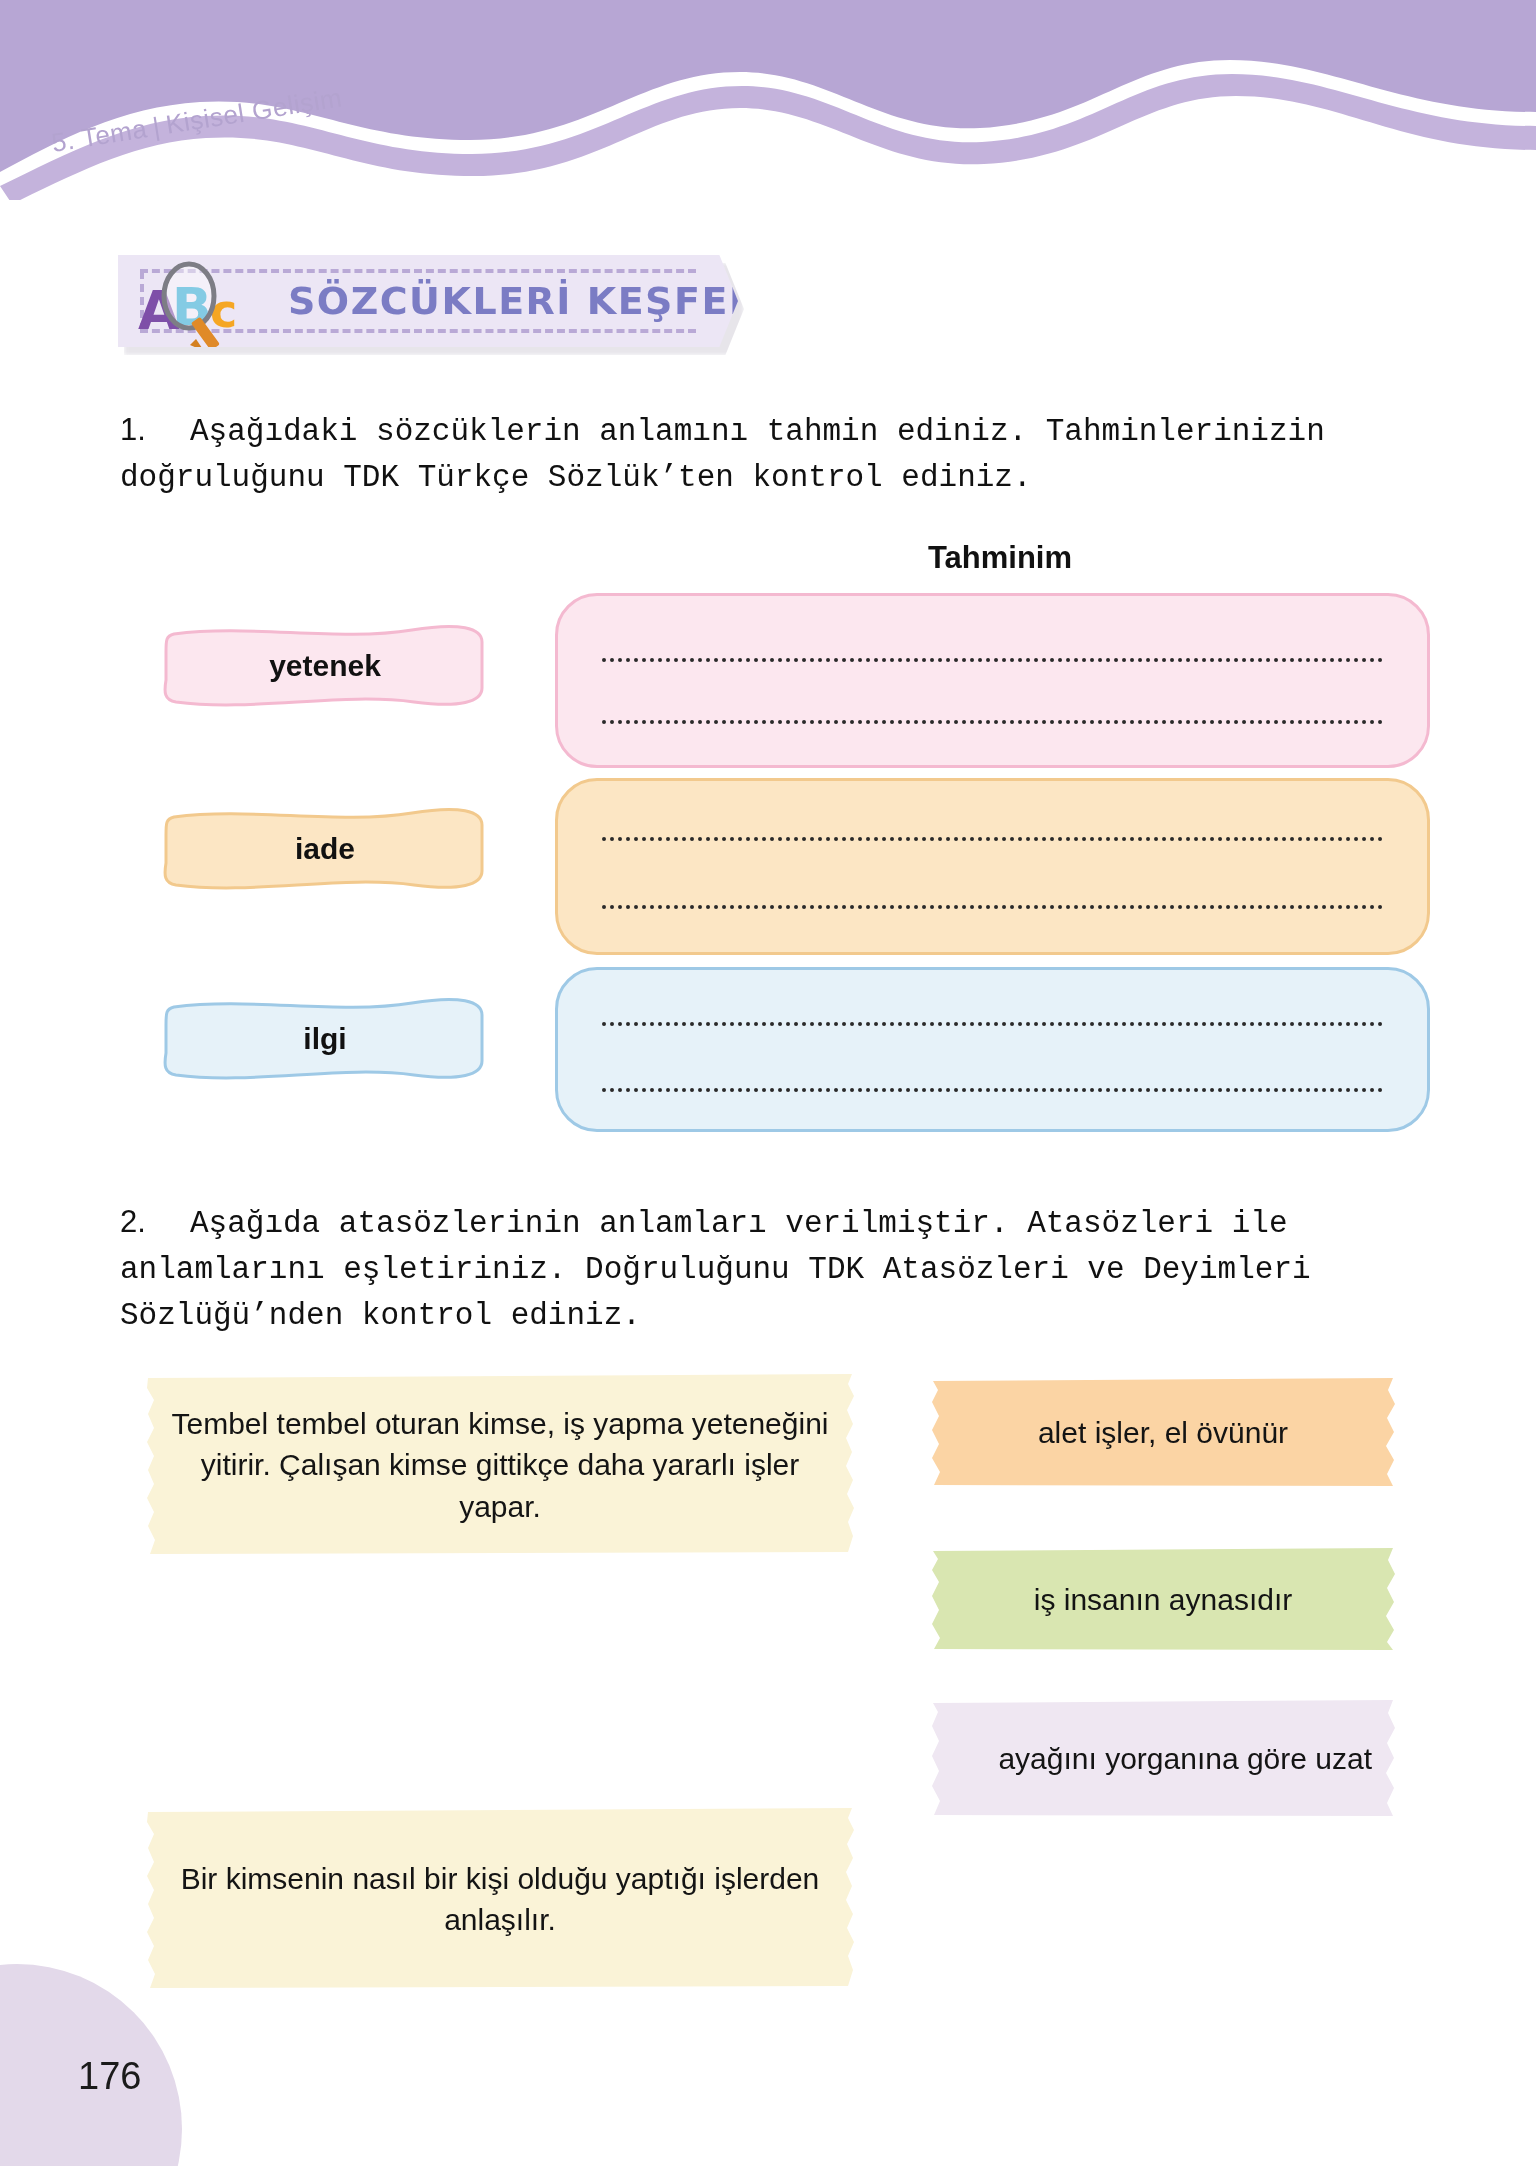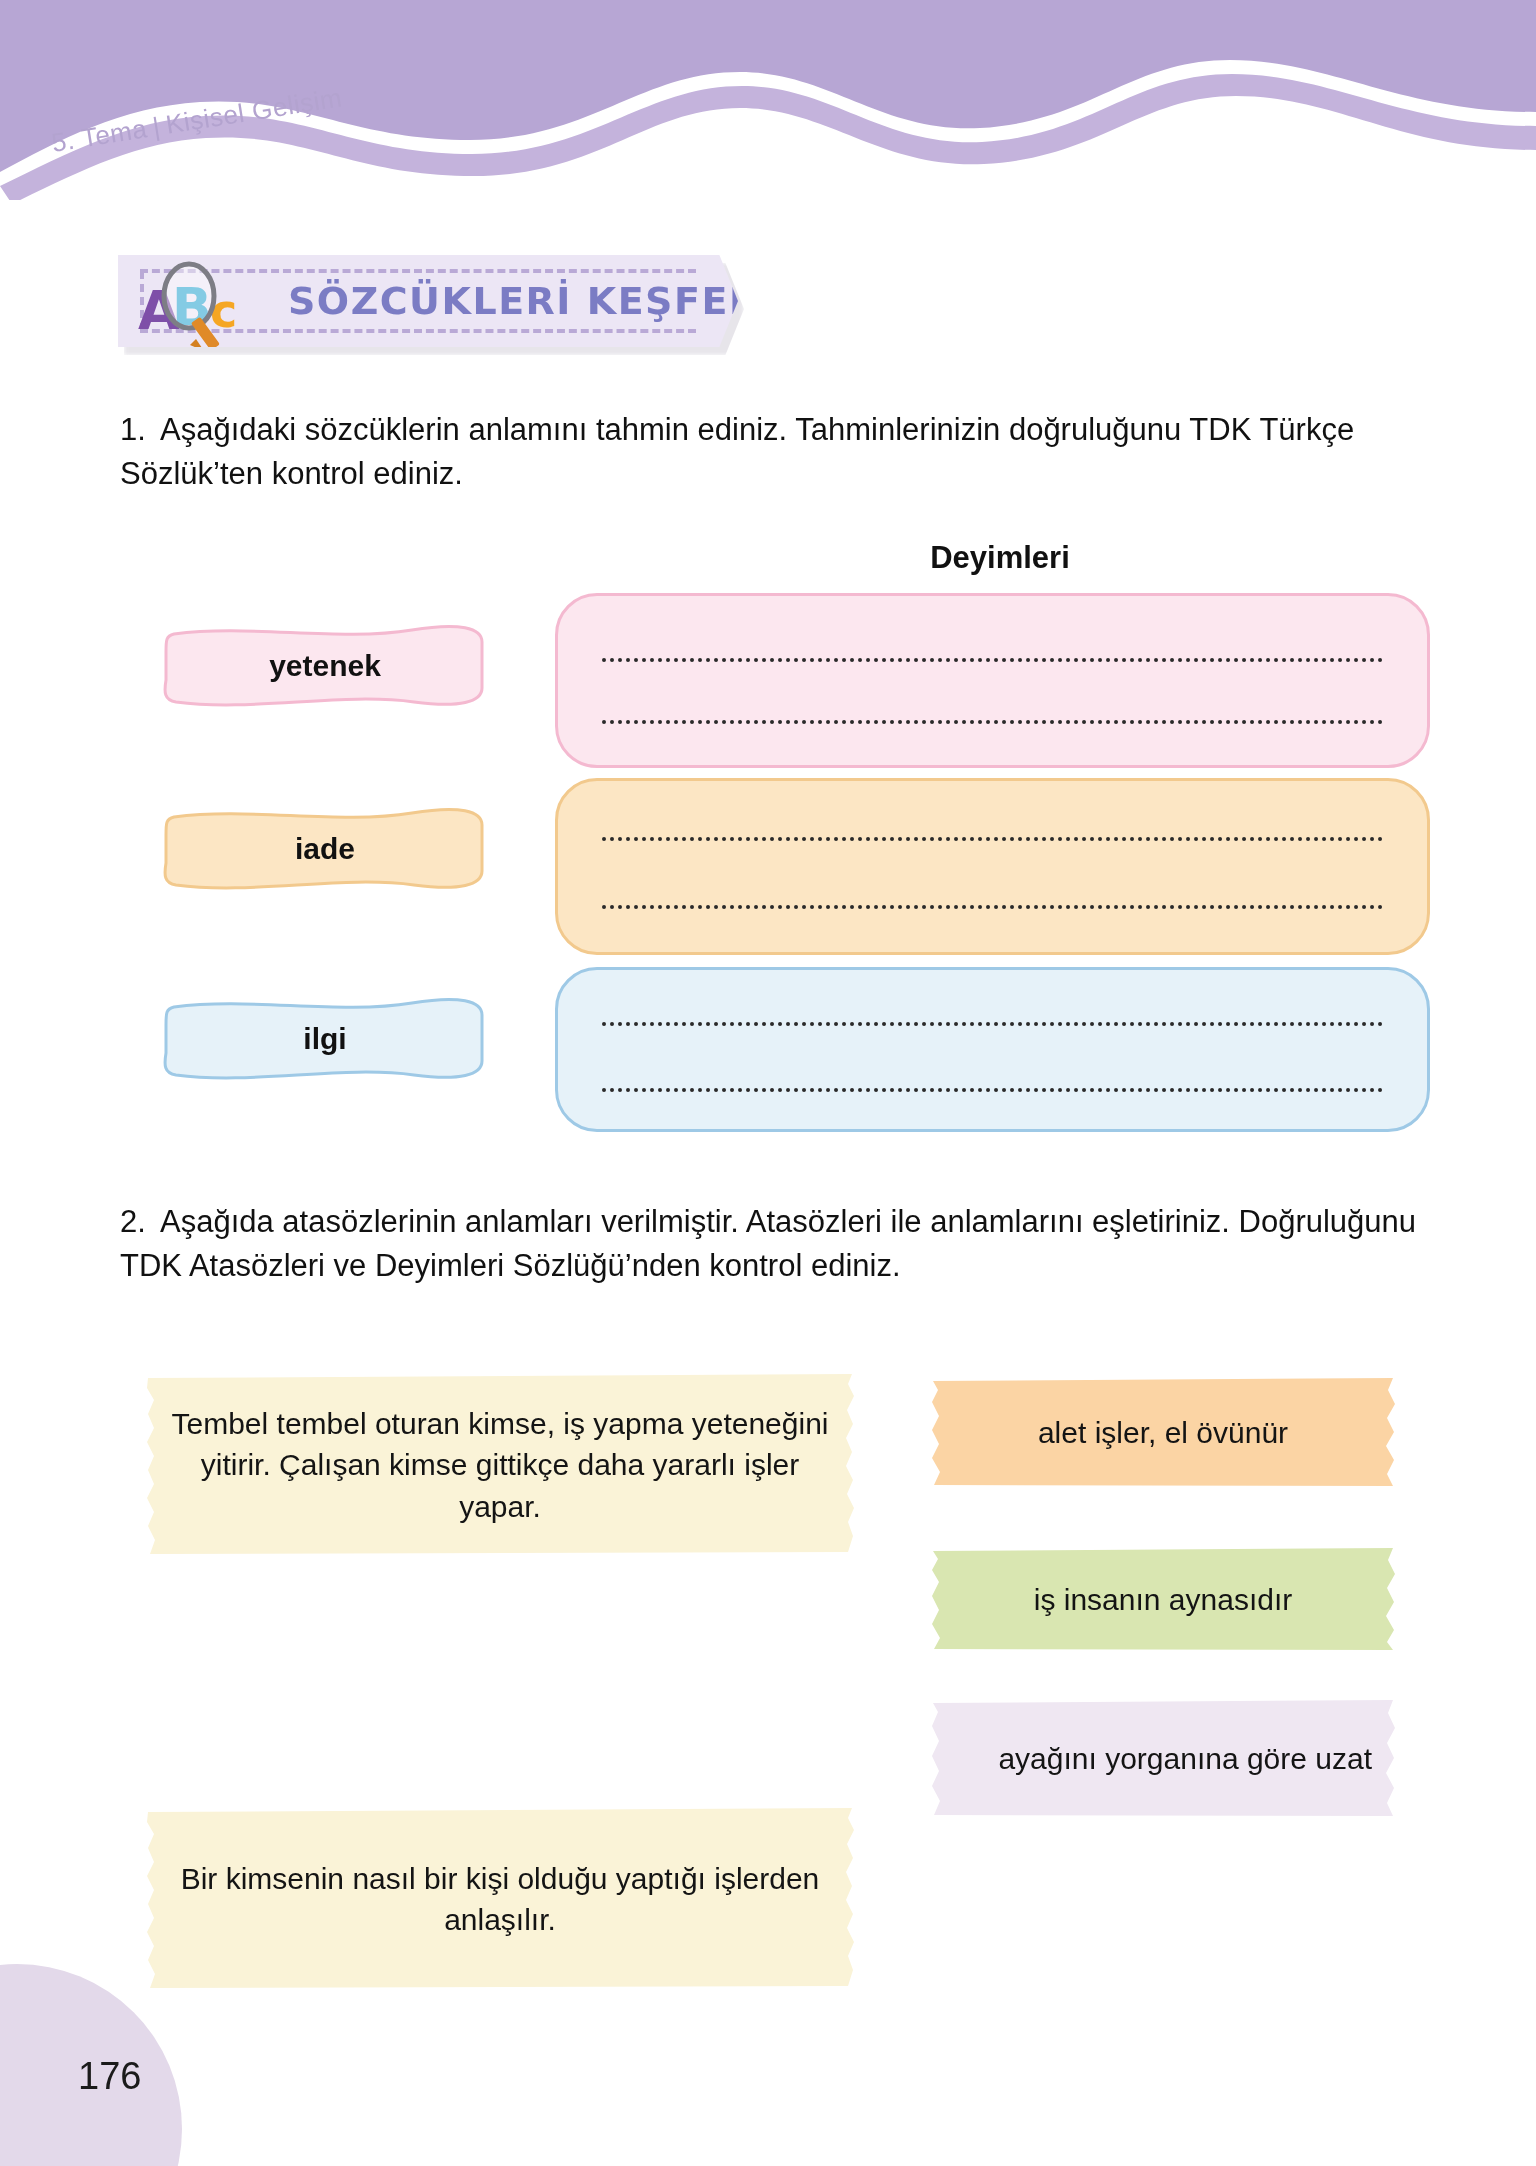--- a/index.html
+++ b/index.html
@@ -109,21 +109,21 @@
     line-height: 1.42;
     color: #111111;
     font-family: "Liberation Sans", sans-serif;
   }
   .q-num {
     position: absolute;
     left: 0; top: 0;
     width: 46px;
     text-align: left;
   }
-  .q-body { margin-left: 40px; }
+  .q-body { margin-left: 70px; font-family: Liberation Mono, monospace; }
 
   #q1 { left: 120px; top: 408px; width: 1305px; }
   #q2 { left: 120px; top: 1200px; width: 1305px; }
 
   
   .tahminim {
     position: absolute;
     left: 560px;
     top: 540px;
     width: 880px;
@@ -280,21 +280,21 @@
 
       <div class="banner-title">SÖZCÜKLERİ KEŞFEDİYORUZ</div>
     </div>
   </div>
 
   <div class="question" id="q1">
     <span class="q-num">1.</span>
     <span class="q-body">Aşağıdaki sözcüklerin anlamını tahmin ediniz. Tahminlerinizin doğruluğunu TDK Türkçe Sözlük’ten kontrol ediniz.</span>
   </div>
 
-  <div class="tahminim">Deyimleri</div>
+  <div class="tahminim">Tahminim</div>
 
   <div class="vocab-word" id="row1-word">
     <svg class="blob" viewBox="0 0 330 88" preserveAspectRatio="none">
       <path d="M14,12 C90,2 180,20 252,8 C300,0 322,6 322,20
                L322,66 C322,80 300,86 254,80 C182,70 92,90 16,80
                C4,78 4,70 6,58 L6,30 C6,18 6,14 14,12 Z" fill="#fce7ef" stroke="#f4b9d0" stroke-width="3"></path>
     </svg>
     <span class="wtext">yetenek</span>
   </div>
   <div class="vocab-answer" id="row1-box">

